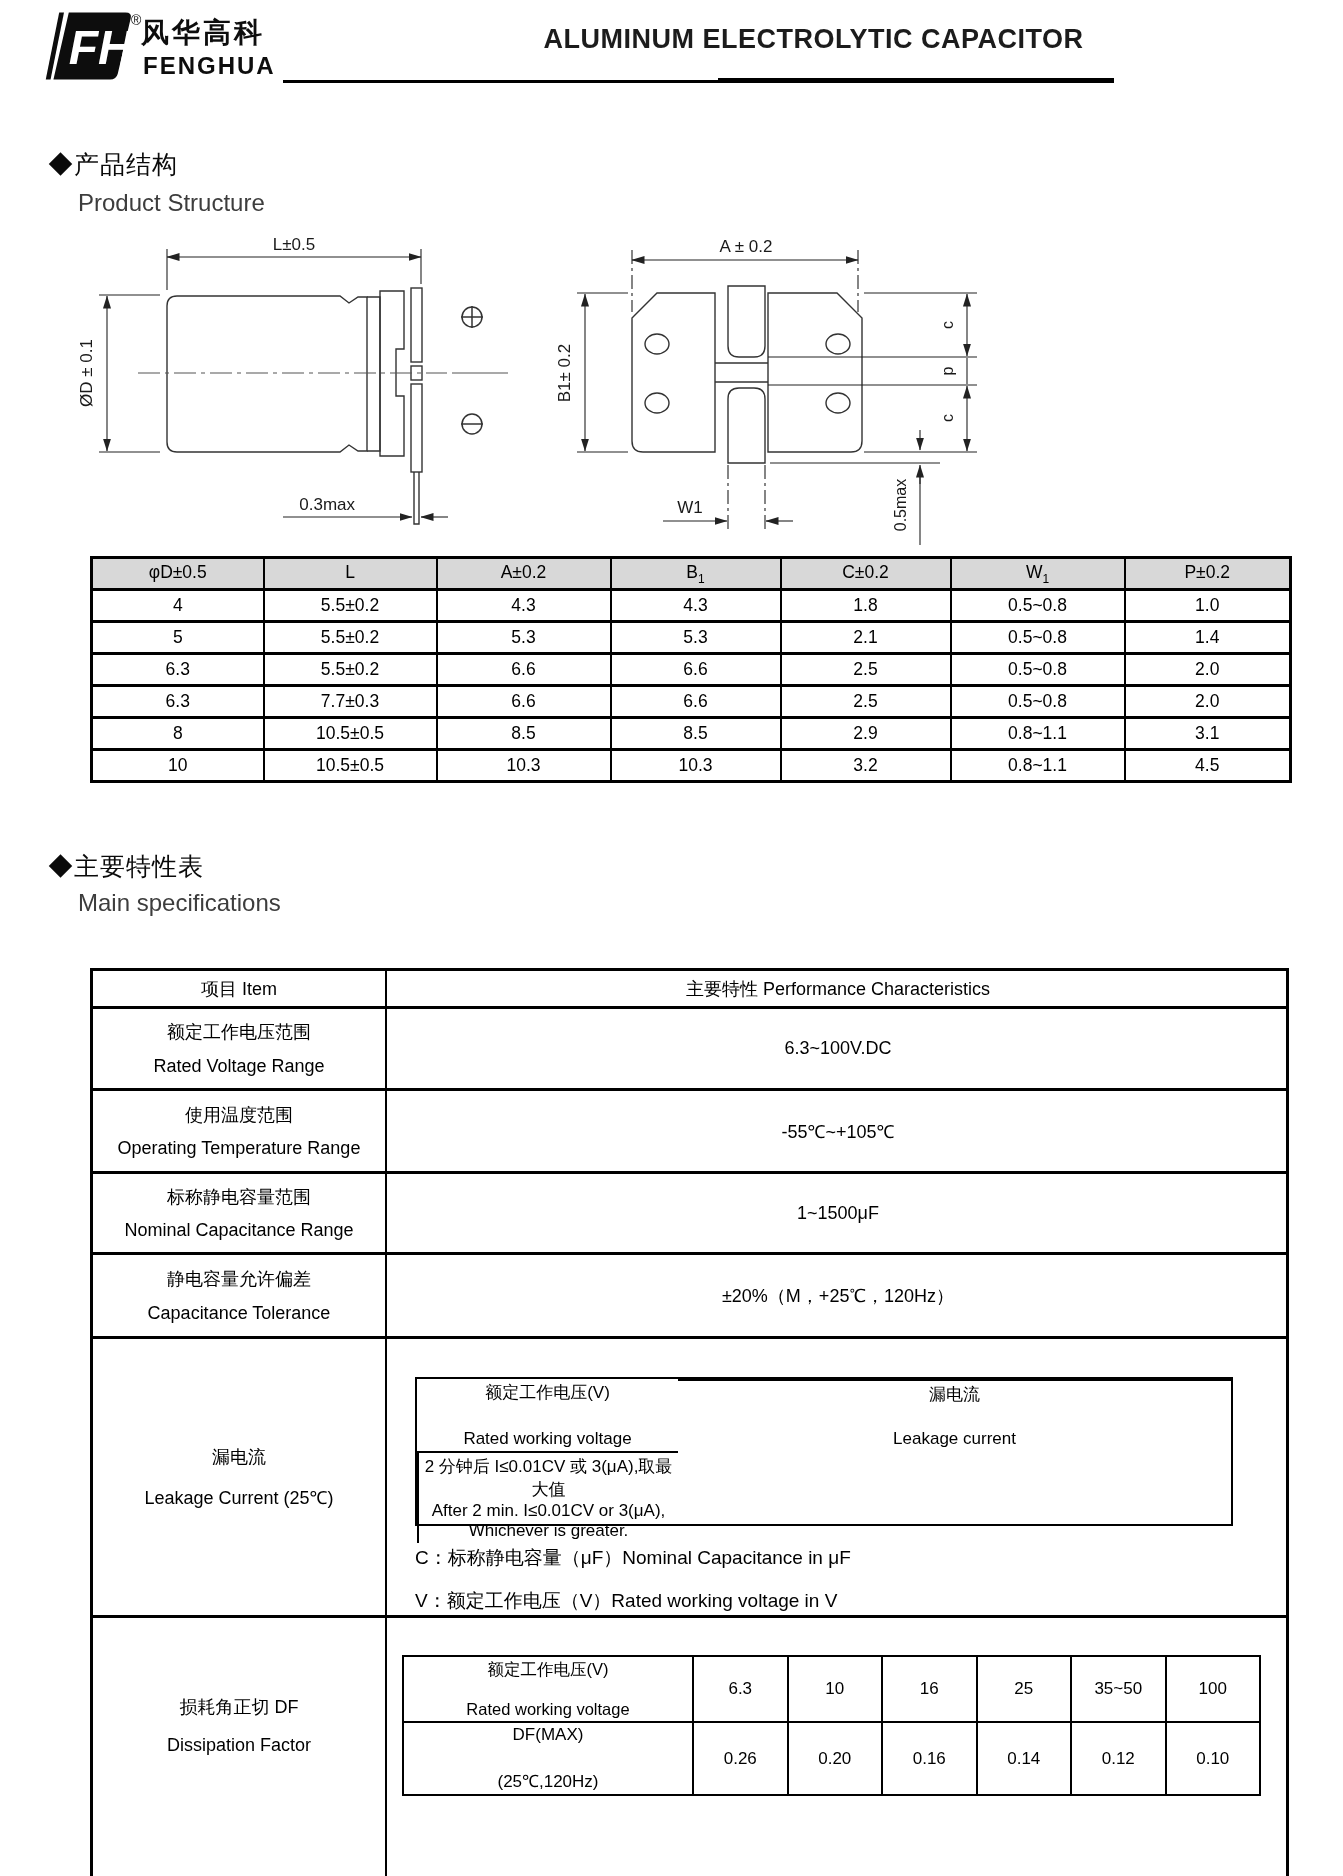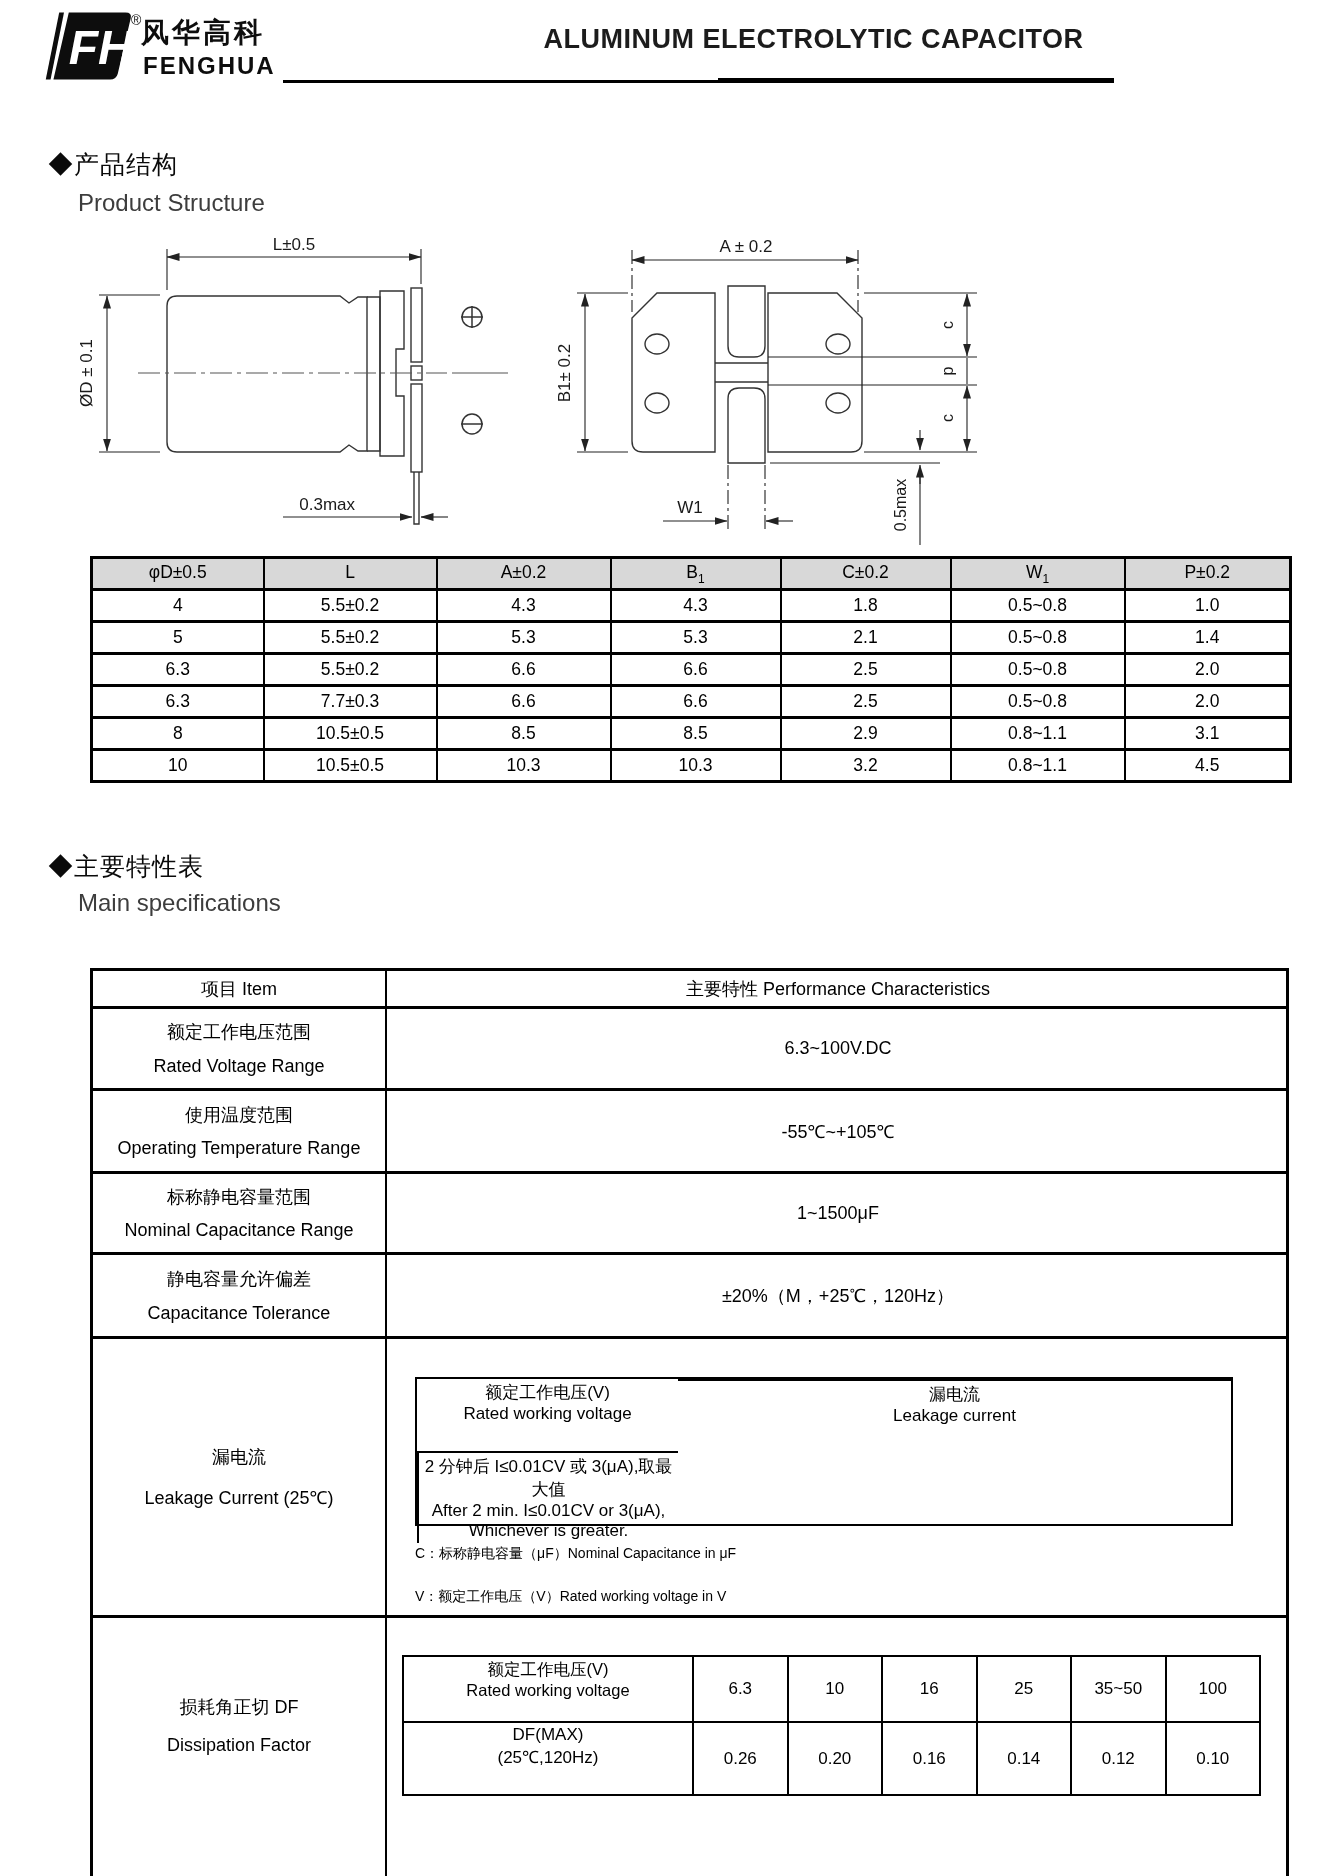--- a/index.html
+++ b/index.html
@@ -33,24 +33,24 @@
   .vline-main { position:absolute; left:292px; top:0; width:2px; height:100%; background:#000; }
   .cell { position:absolute; display:flex; flex-direction:column; align-items:center; justify-content:space-evenly; text-align:center; }
   .cell.center1 { justify-content:center; }
   .lbl-col { left:0; width:292px; }
   .val-col { left:294px; width:902px; }
   .gap14 { justify-content:center; gap:16px; }
   
   .ntable { position:absolute; border:2px solid #000; display:grid; }
   .ltable { left:322px; top:406px; width:818px; height:149px; grid-template-columns:261px 1fr; grid-template-rows:72px 1fr; }
   .dftable { left:309px; top:684px; width:859px; height:141px; grid-template-columns:288px repeat(6,1fr); grid-template-rows:64px 1fr; }
-  .ncell { display:flex; flex-direction:column; align-items:center; justify-content:flex-start; text-align:center; font-size:17px; padding:2px 4px; }
+  .ncell { display:flex; flex-direction:column; align-items:center; justify-content:space-between; text-align:center; font-size:17px; padding:2px 4px; }
   .ncell.bl { border-left:2px solid #000; }
   .ncell.bt { border-top:2px solid #000; }
-  .note { position:absolute; left:322px; font-size:14px; white-space:nowrap; }
+  .note { position:absolute; left:322px; font-size:19px; white-space:nowrap; }
   
   .drawing { position:absolute; left:60px; top:195px; width:950px; height:350px; }
   .drawing text { font-family:"Liberation Sans", sans-serif; font-size:17px; fill:#1a1a1a; }
   .drawing .small { font-size:16px; }
 </style>
 </head>
 <body>
 
 <div>
   <svg class="abs" style="left:40px;top:12px;width:96px;height:68px" viewBox="0 0 100 70" aria-hidden="true">

